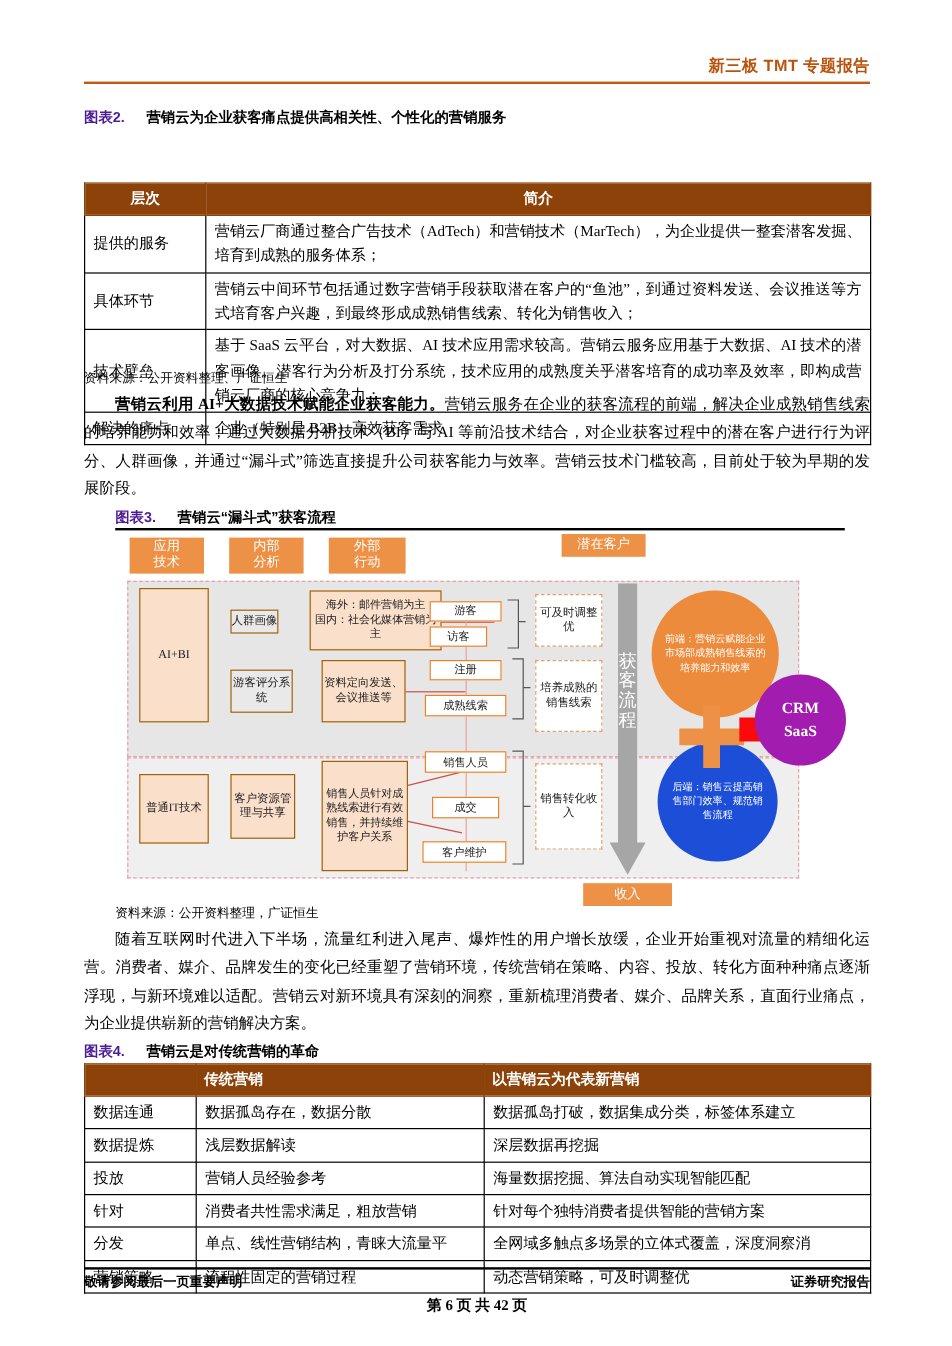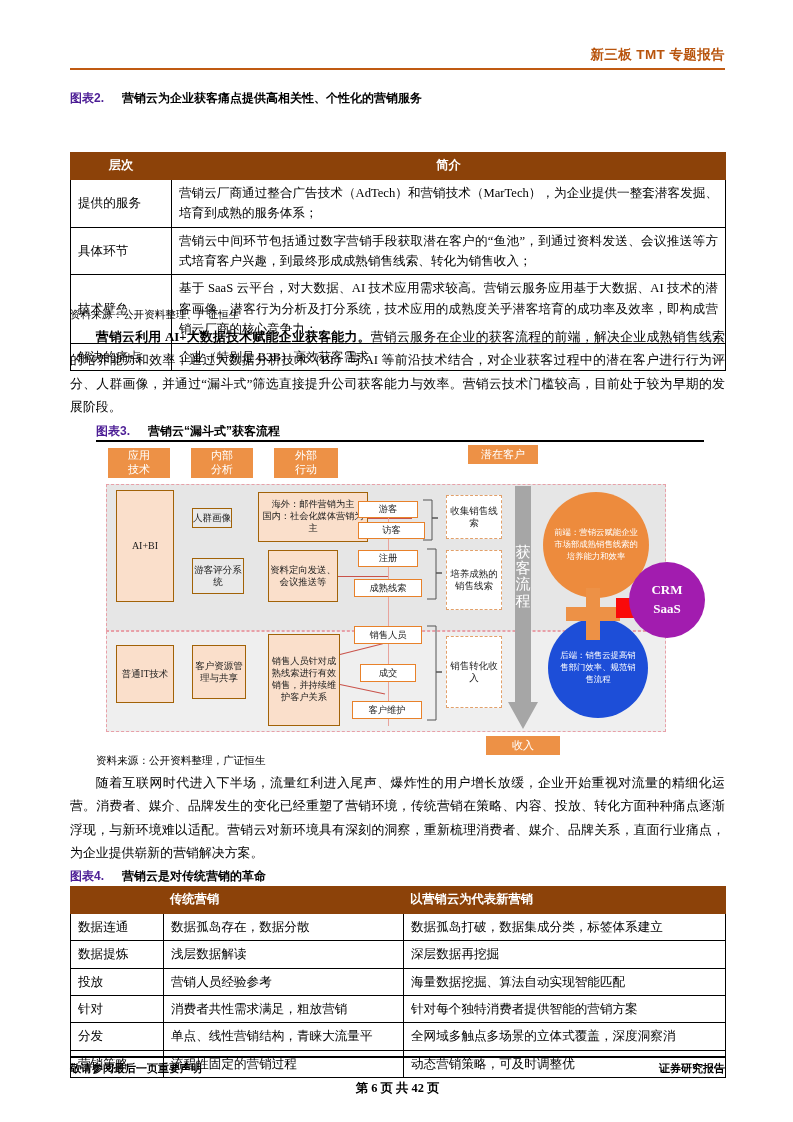--- a/index.html
+++ b/index.html
@@ -301,38 +301,38 @@
     <div class="pb" style="left: 172px; top: 194px; width: 72px; height: 92px; font-size: 9.2px; white-space: pre-line;">销售人员针对成熟线索进行有效销售，并持续维护客户关系</div>
 
     <div class="conn" style="left:272px; top:78px; width:44px; height:1px;"></div>
     <div class="conn" style="left:242px; top:136px; width:50px; height:1px;"></div>
     <div class="conn" style="left:244px; top:214px; width:44px; height:1px; transform:rotate(-14deg); transform-origin:left center;"></div>
     <div class="conn" style="left:244px; top:244px; width:46px; height:1px; transform:rotate(12deg); transform-origin:left center;"></div>
 
     <div class="conn" style="left:292px; top:70px; width:1px; height:216px; background:#E8A39C;"></div>
 
     <div class="stage" style="left:262px; top:61px;  width:60px; height:17px;">游客</div>
-    <div class="stage" style="left:262px; top:82px;  width:67px; height:17px;">访客</div>
+    <div class="stage" style="left:262px; top:82px;  width:48px; height:17px;">访客</div>
     <div class="stage" style="left:262px; top:110px; width:60px; height:17px;">注册</div>
     <div class="stage" style="left:258px; top:139px; width:68px; height:18px;">成熟线索</div>
     <div class="stage" style="left:258px; top:186px; width:68px; height:18px;">销售人员</div>
     <div class="stage" style="left:264px; top:224px; width:56px; height:18px;">成交</div>
     <div class="stage" style="left:256px; top:261px; width:70px; height:18px;">客户维护</div>
 
     <svg class="brace" style="left:326px; top:58px; width:18px; height:44px;" viewBox="0 0 18 44">
       <path d="M1 2 H10 V20 H16 H10 V42 H1" fill="none" stroke="#555" stroke-width="1"></path>
     </svg>
     <svg class="brace" style="left:330px; top:107px; width:18px; height:54px;" viewBox="0 0 18 54">
       <path d="M1 2 H10 V26 H16 H10 V52 H1" fill="none" stroke="#555" stroke-width="1"></path>
     </svg>
     <svg class="brace" style="left:330px; top:184px; width:18px; height:98px;" viewBox="0 0 18 98">
       <path d="M1 2 H10 V48 H16 H10 V96 H1" fill="none" stroke="#555" stroke-width="1"></path>
     </svg>
 
-    <div class="wb" style="left: 350px; top: 55px; width: 56px; height: 44px; white-space: pre-line;">收集销售线索</div>
+    <div class="wb" style="left: 350px; top: 55px; width: 56px; height: 44px; white-space: pre-line;">可及时调整优</div>
     <div class="wb" style="left: 350px; top: 110px; width: 56px; height: 60px; white-space: pre-line;">培养成熟的销售线索</div>
     <div class="wb" style="left: 350px; top: 196px; width: 56px; height: 72px; white-space: pre-line;">销售转化收入</div>
 
     <svg style="position:absolute; left:412px; top:46px; width:30px; height:246px;" viewBox="0 0 30 246">
       <polygon points="7,0 23,0 23,216 30,216 15,243 0,216 7,216" fill="#A6A6A6"></polygon>
     </svg>
     <div class="vtext" style="left:416px; top:104px;">获客流程</div>
 
     <div class="circ front" style="left: 447px; top: 52px; width: 106px; height: 106px; white-space: pre-line;">前端：营销云赋能企业市场部成熟销售线索的培养能力和效率</div>
     <div class="circ back" style="left: 452px; top: 178px; width: 100px; height: 100px; white-space: pre-line;">后端：销售云提高销售部门效率、规范销售流程</div>

